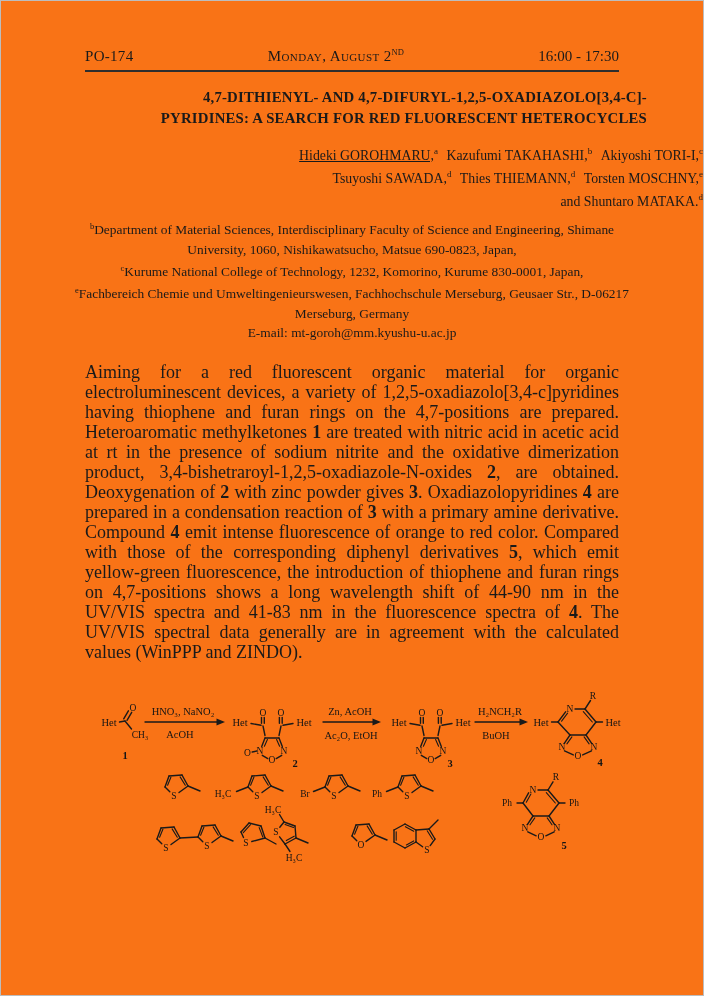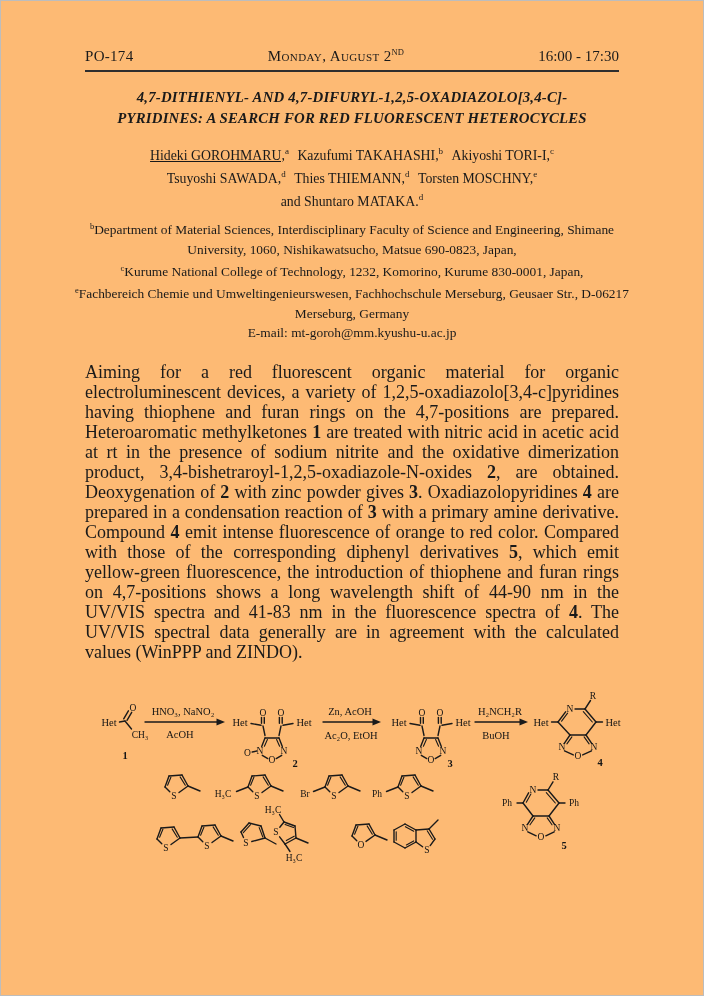--- a/index.html
+++ b/index.html
@@ -1,27 +1,27 @@
 <!DOCTYPE html>
 <html><head>
 <meta charset="utf-8">
 <style>
   html,body { margin:0; padding:0; background:#ffffff; }
   body { width:704px; height:996px; font-family:"Liberation Serif","DejaVu Serif",serif; color:#1a1a1a; }
-  .page { box-sizing:border-box; width:704px; height:996px; border:1px solid #bdbdbd; background:#fdba74; overflow:hidden; }
+  .page { box-sizing:border-box; width:704px; height:996px; border:1px solid #bdbdbd; background:#f97316; overflow:hidden; }
 
   .header { display:flex; justify-content:space-between; align-items:baseline; margin:46px 84px 0 84px; font-size:15px; }
   .header .code { letter-spacing:0.3px; }
   .header .date { font-variant:small-caps; letter-spacing:0.4px; }
   .header sup { font-size:8.5px; vertical-align:super; letter-spacing:0; }
   .rule { margin:5px 84px 0 84px; border-top:2px solid #2e2e2e; height:0; }
 
-  h1.title { margin:15px 56px 0 56px; text-align:center; font-size:14.8px; line-height:21px; font-weight:bold; letter-spacing:0.2px;font-style:italic; }
-
-  .authors { margin-top:13px; text-align:center; font-size:13.8px; line-height:19.5px; }
+  h1.title { margin:15px 56px 0 56px; text-align:right; font-size:14.8px; line-height:21px; font-weight:bold; letter-spacing:0.2px; }
+
+  .authors { margin-top:13px; text-align:right; font-size:13.8px; line-height:19.5px; }
   .authors sup { font-size:9px; }
   .au + .au { margin-left:5px; }
   .und { text-decoration:underline; }
 
   .affils { margin:6px 70px 0 70px; text-align:center; font-size:13.4px; line-height:19px; }
   .affils sup { font-size:8.5px; }
 
   .abstract { margin:20px 84px 0 84px; text-align:justify; font-size:18px; line-height:20px; }
   .abstract b { font-weight:bold; }
 

